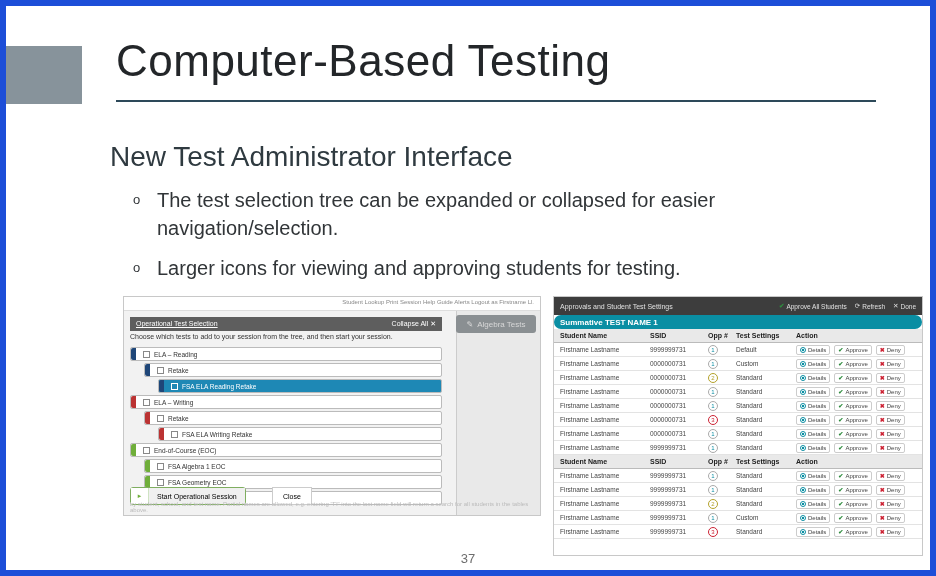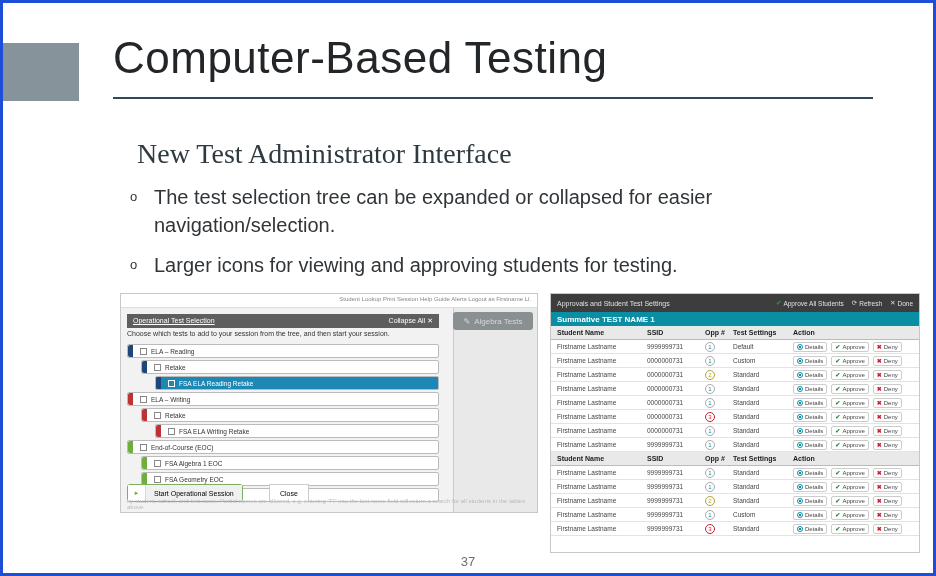--- a/index.html
+++ b/index.html
@@ -1,20 +1,20 @@
 <!DOCTYPE html>
 <html><head>
 <meta charset="utf-8">
 <style>
   * { box-sizing: border-box; margin: 0; padding: 0; }
   html, body { width: 936px; height: 576px; font-family: Arial, sans-serif; background: #fff; }
   .slide {
     position: relative;
     width: 936px; height: 576px;
-    border: 3px solid #1d4ed8;
+    border: 6px solid #1d4ed8;
     background: #fff;
     overflow: hidden;
   }
   .left-accent {
     position: absolute;
     left: 0; top: 40px;
     width: 76px; height: 58px;
     background: #87939b;
   }
   .title {
@@ -28,24 +28,24 @@
     white-space: nowrap;
   }
   .title-underline {
     position: absolute;
     left: 110px; top: 94px;
     width: 760px;
     border-top: 2px solid #2d4959;
   }
   .subtitle {
     position: absolute;
-    left: 134px; top: 135px;
+    left: 104px; top: 135px;
     font-size: 28px;
     color: #2f3a40;
-    font-family: Liberation Serif, serif;
+    font-family: Liberation Sans, sans-serif;
   }
   .bullets {
     position: absolute;
     left: 127px; top: 180px; right: 40px;
     font-size: 20px;
     color: #313538;
     font-family: "Arial Narrow", Arial, sans-serif;
   }
   .bullet-row { display: flex; margin-bottom: 12px; line-height: 1.4; }
   .bullet-marker { width: 24px; flex: none; font-size: 13px; padding-top: 5px; }
@@ -121,21 +121,21 @@
     height:18px; background:#3d3d3d; color:#e0e0e0;
     font-size:7px; display:flex; align-items:center; padding:0 6px;
     justify-content:space-between;
   }
   .s2-header-right { display:flex; gap:8px; font-size:6.5px; }
   .s2-header-right span { display:inline-flex; align-items:center; gap:2px; }
   .s2-test-bar {
     height:14px; color:#fff; font-size:8px; font-weight:bold;
     display:flex; align-items:center; padding:0 6px;
   }
-  .tb-teal { background:#0a8ea3; }
+  .tb-teal { background:#0a8ea3;border-radius:7px; }
   .tb-olive { background:#b4a22b; }
   .s2-cols {
     height:14px; background:#e9e9e9; border-bottom:1px solid #bbb;
     font-size:7px; font-weight:bold; color:#222;
     display:flex; align-items:center;
   }
   .s2-row {
     height:14px; background:#fff; border-bottom:1px solid #e3e3e3;
     font-size:6.5px; color:#444; display:flex; align-items:center;
   }

